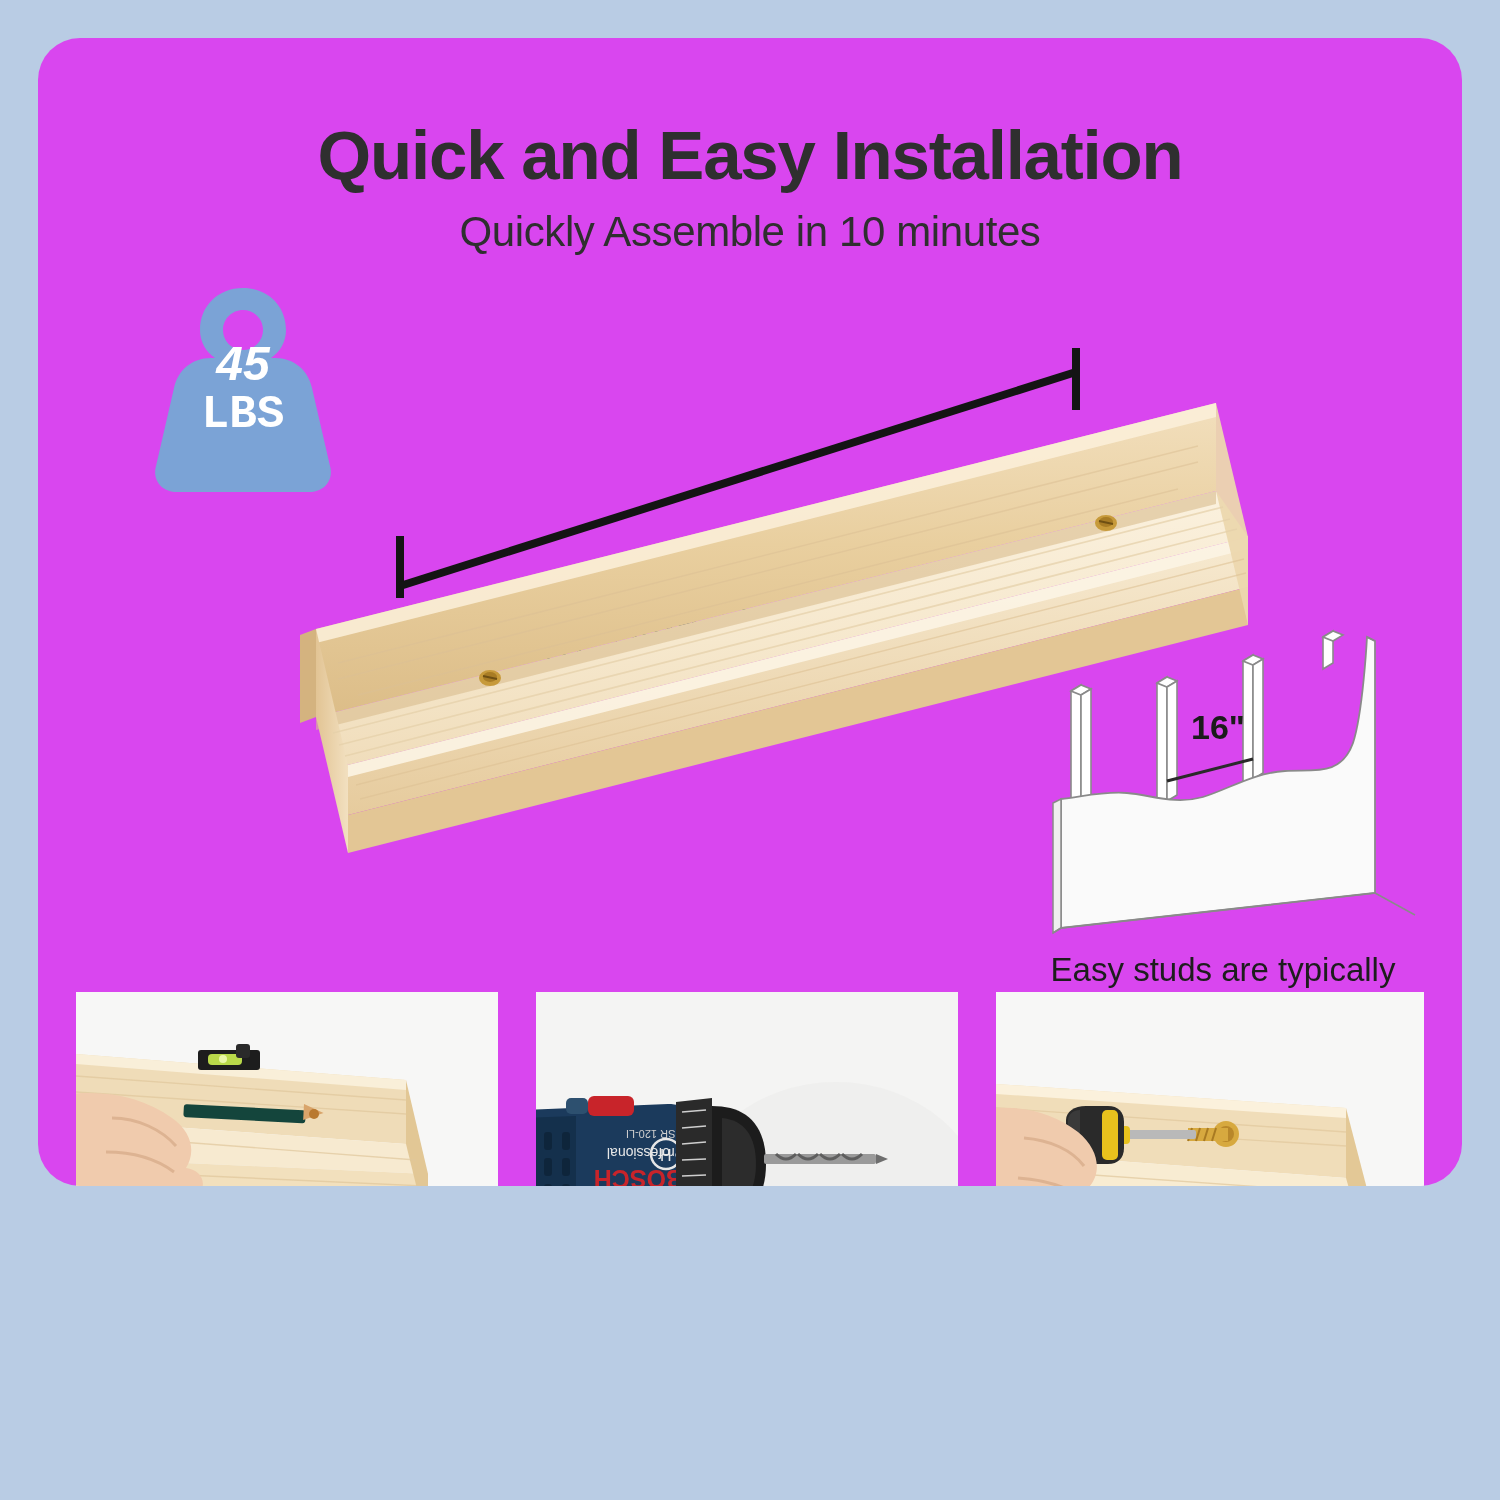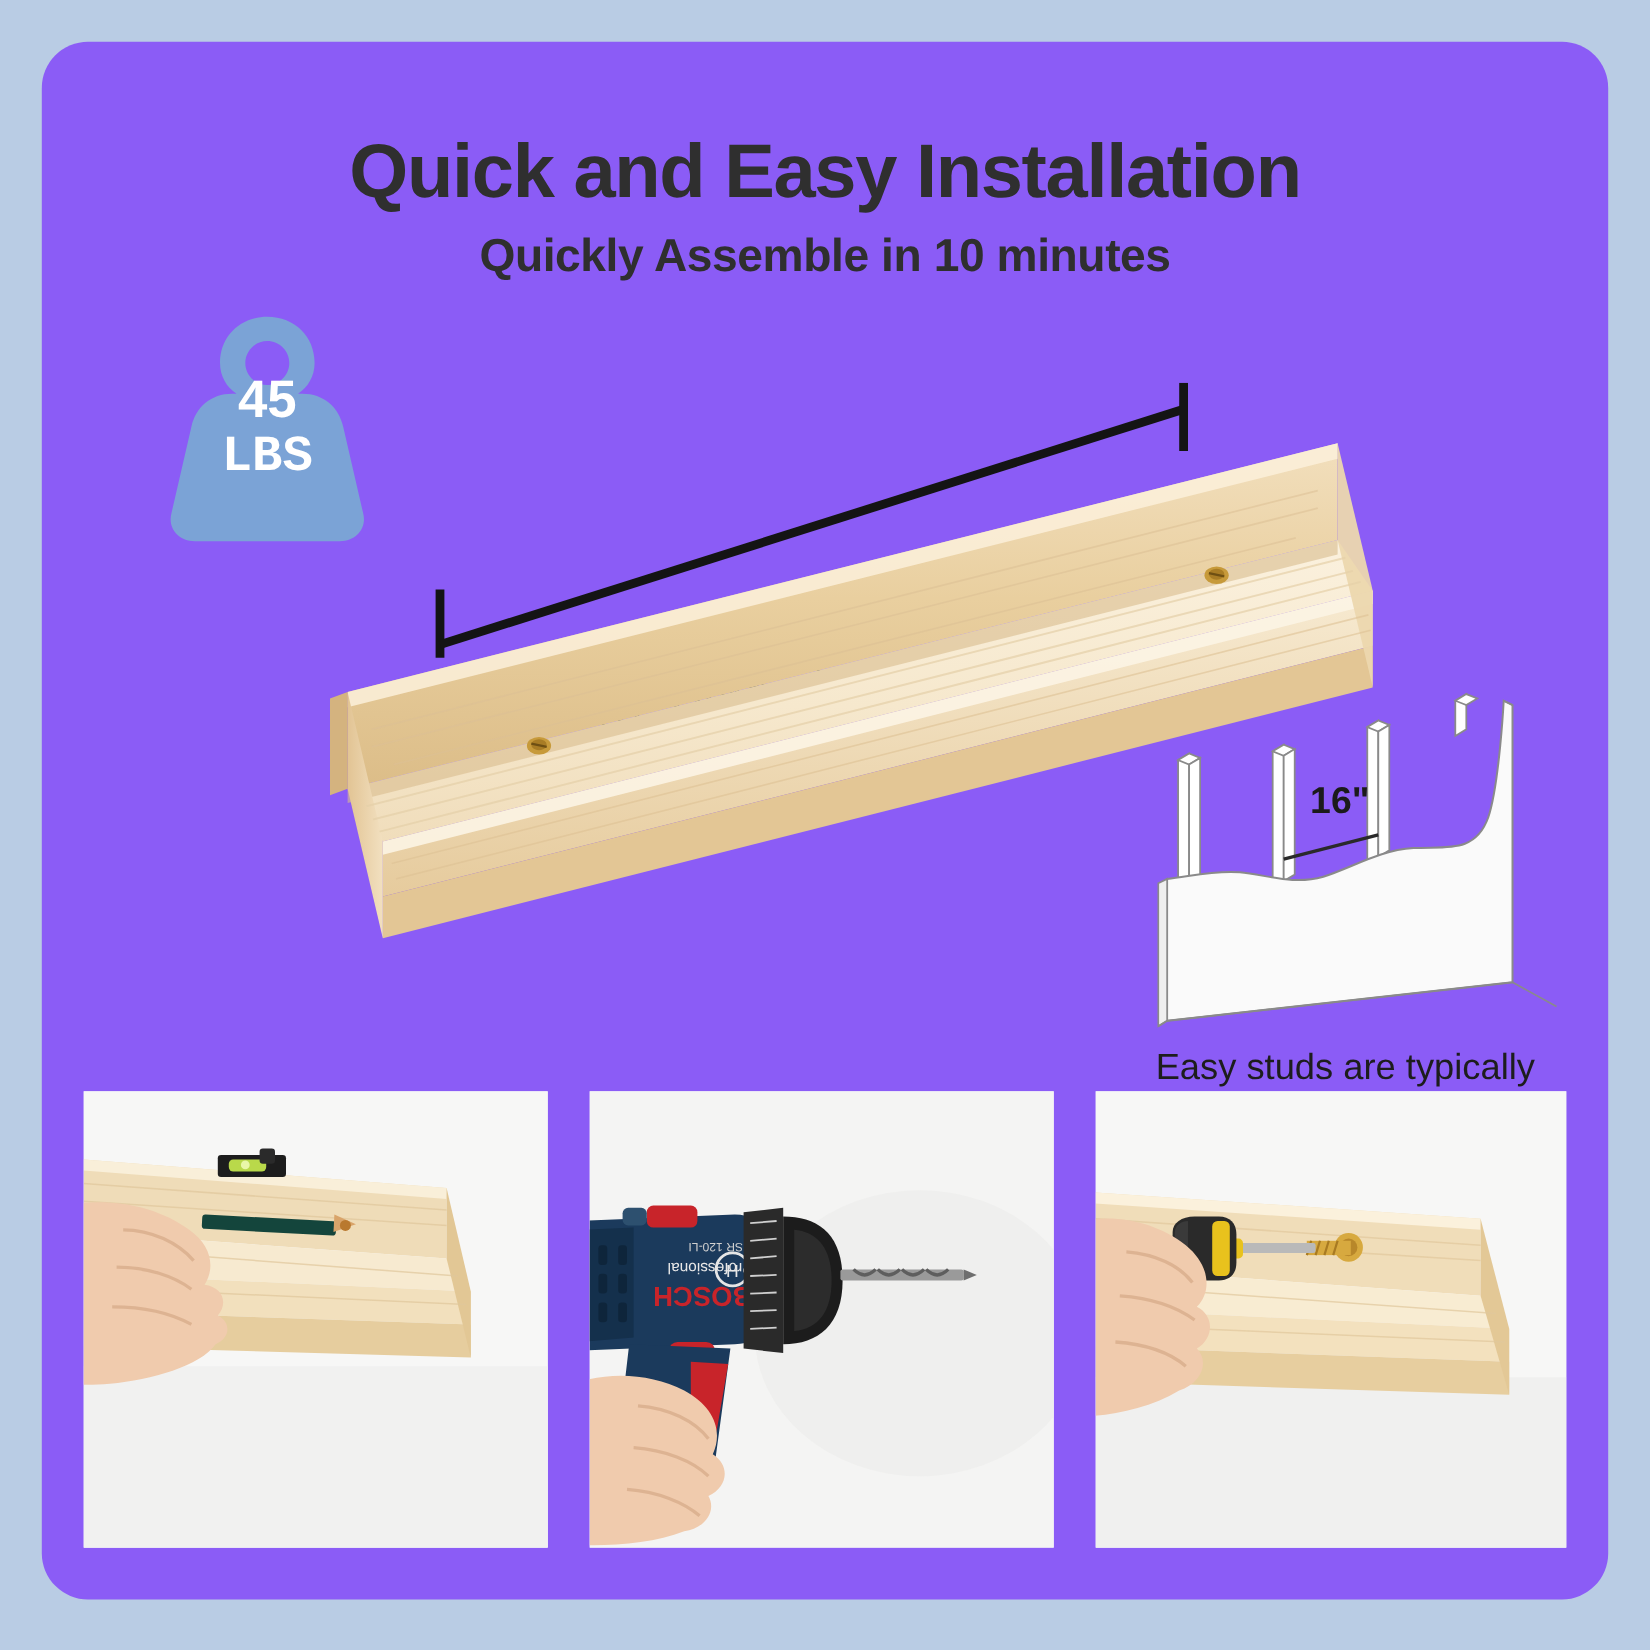--- a/index.html
+++ b/index.html
@@ -2,42 +2,42 @@
 <html><head>
 <meta charset="utf-8">
 <style>
   html,body{margin:0;padding:0;}
   body{
     width:1500px;height:1500px;overflow:hidden;
     background:#b9cce4;
     font-family:"Liberation Sans", sans-serif;
   }
   .frame{
-    position:absolute;left:38px;top:38px;width:1424px;height:1416px;
-    background:#8b5cf6;border-radius:42px;overflow:hidden;
+    position:absolute;left:38px;top:38px;width:1424px;height:1148px;
+    background:#d946ef;border-radius:42px;overflow:hidden;
   }
 
   
   .title{
     position:absolute;left:0;top:78px;width:1424px;text-align:center;
     font-size:69px;font-weight:bold;color:#2f2f2f;letter-spacing:-1.2px;
   }
   .subtitle{
     position:absolute;left:0;top:170px;width:1424px;text-align:center;
-    font-size:42px;font-weight:700;color:#2f2f2f;letter-spacing:-0.4px;
+    font-size:42px;font-weight:400;color:#2f2f2f;letter-spacing:-0.4px;
   }
 
   
   .badge{position:absolute;left:110px;top:242px;width:190px;height:215px;}
   .badge svg{display:block;}
   .badge .btxt{
     position:absolute;left:0;top:60px;width:190px;text-align:center;
     color:#ffffff;font-weight:bold;line-height:1.0;pointer-events:none;
   }
-  .badge .b1{font-size:48px;}
+  .badge .b1{font-size:48px;font-style:italic;}
   .badge .b2{font-size:46px;margin-top:4px;font-family:Liberation Mono, monospace;}
 
   
   .hero{position:absolute;left:0;top:230px;width:1424px;height:700px;}
 
   .dimline{position:absolute;left:350px;top:80px;width:700px;height:270px;}
 
   .dimlabel{
     position:absolute;left:490px;top:370px;
     font-size:43px;color:#1c1c1c;font-weight:500;white-space:nowrap;

